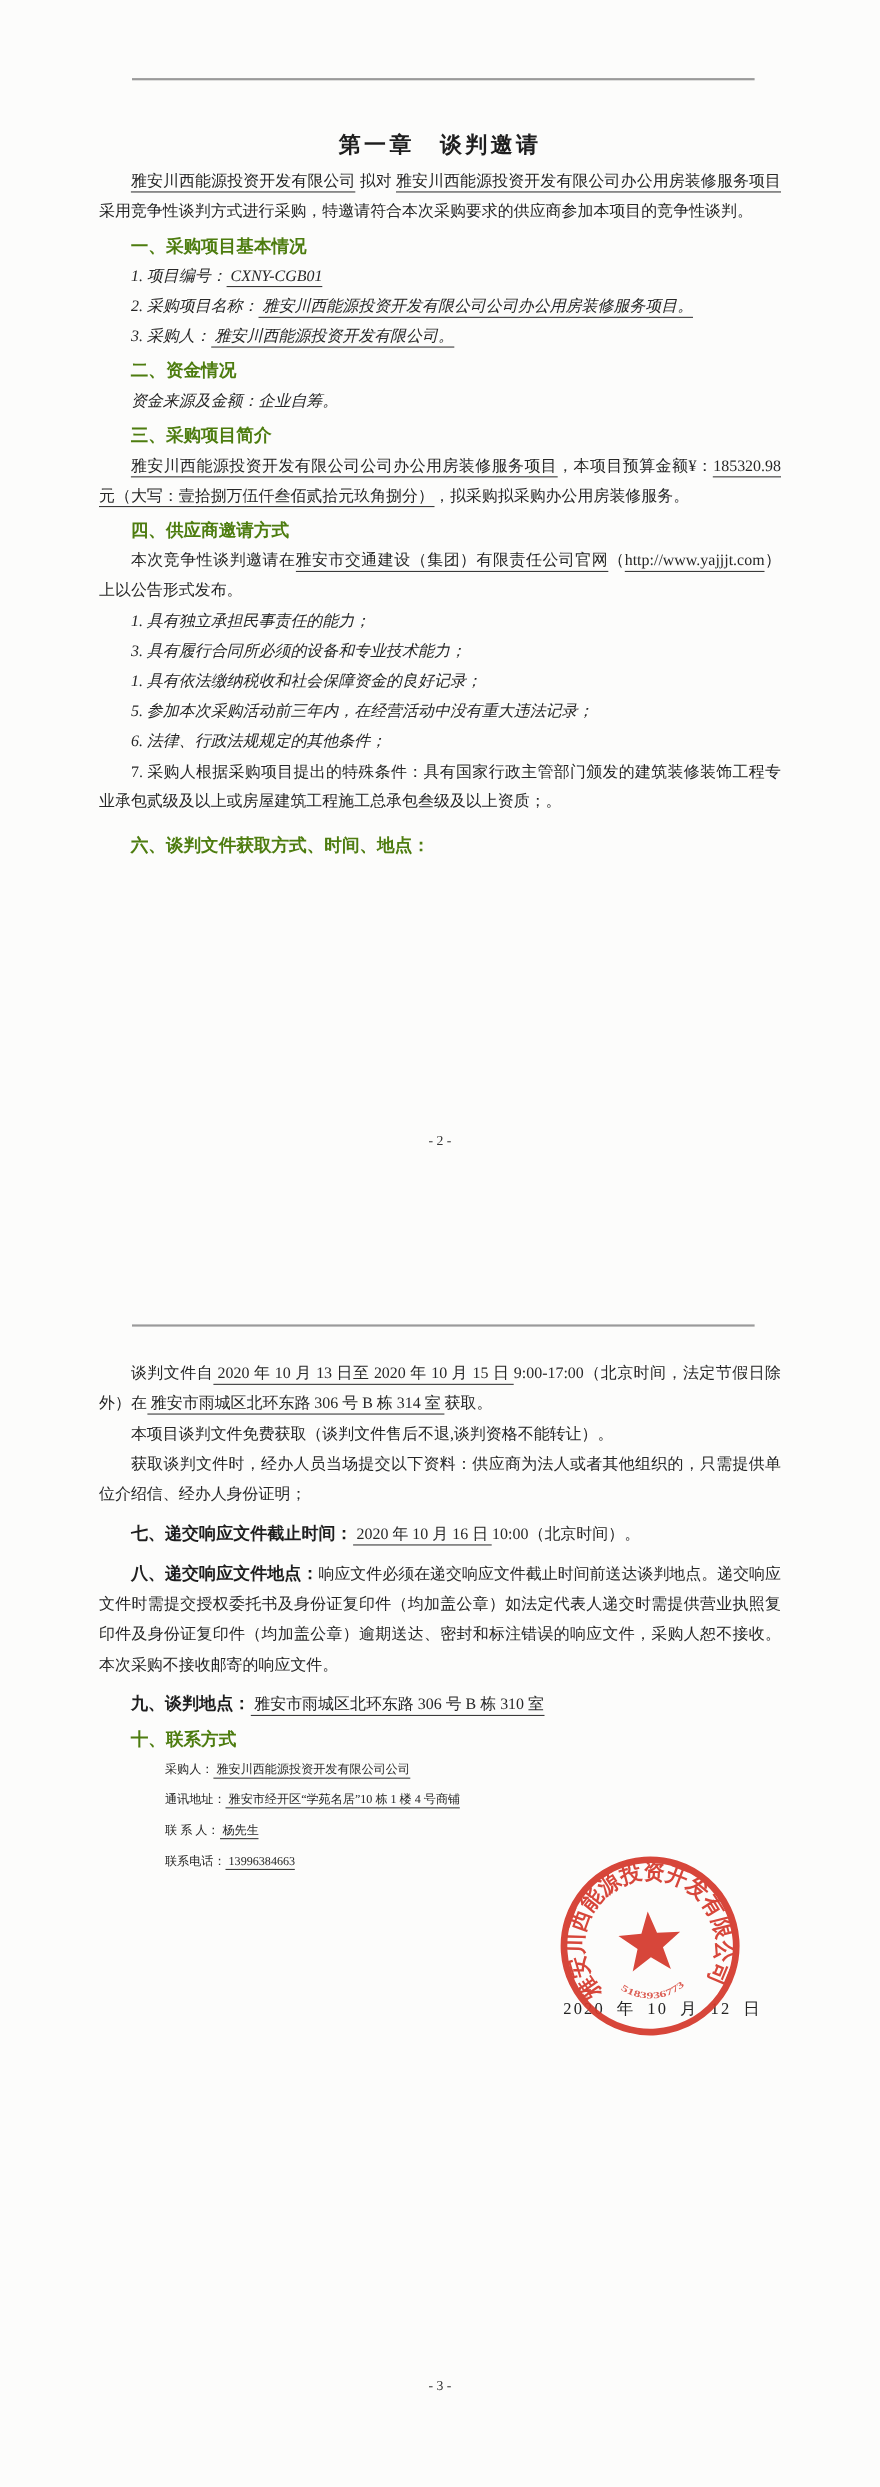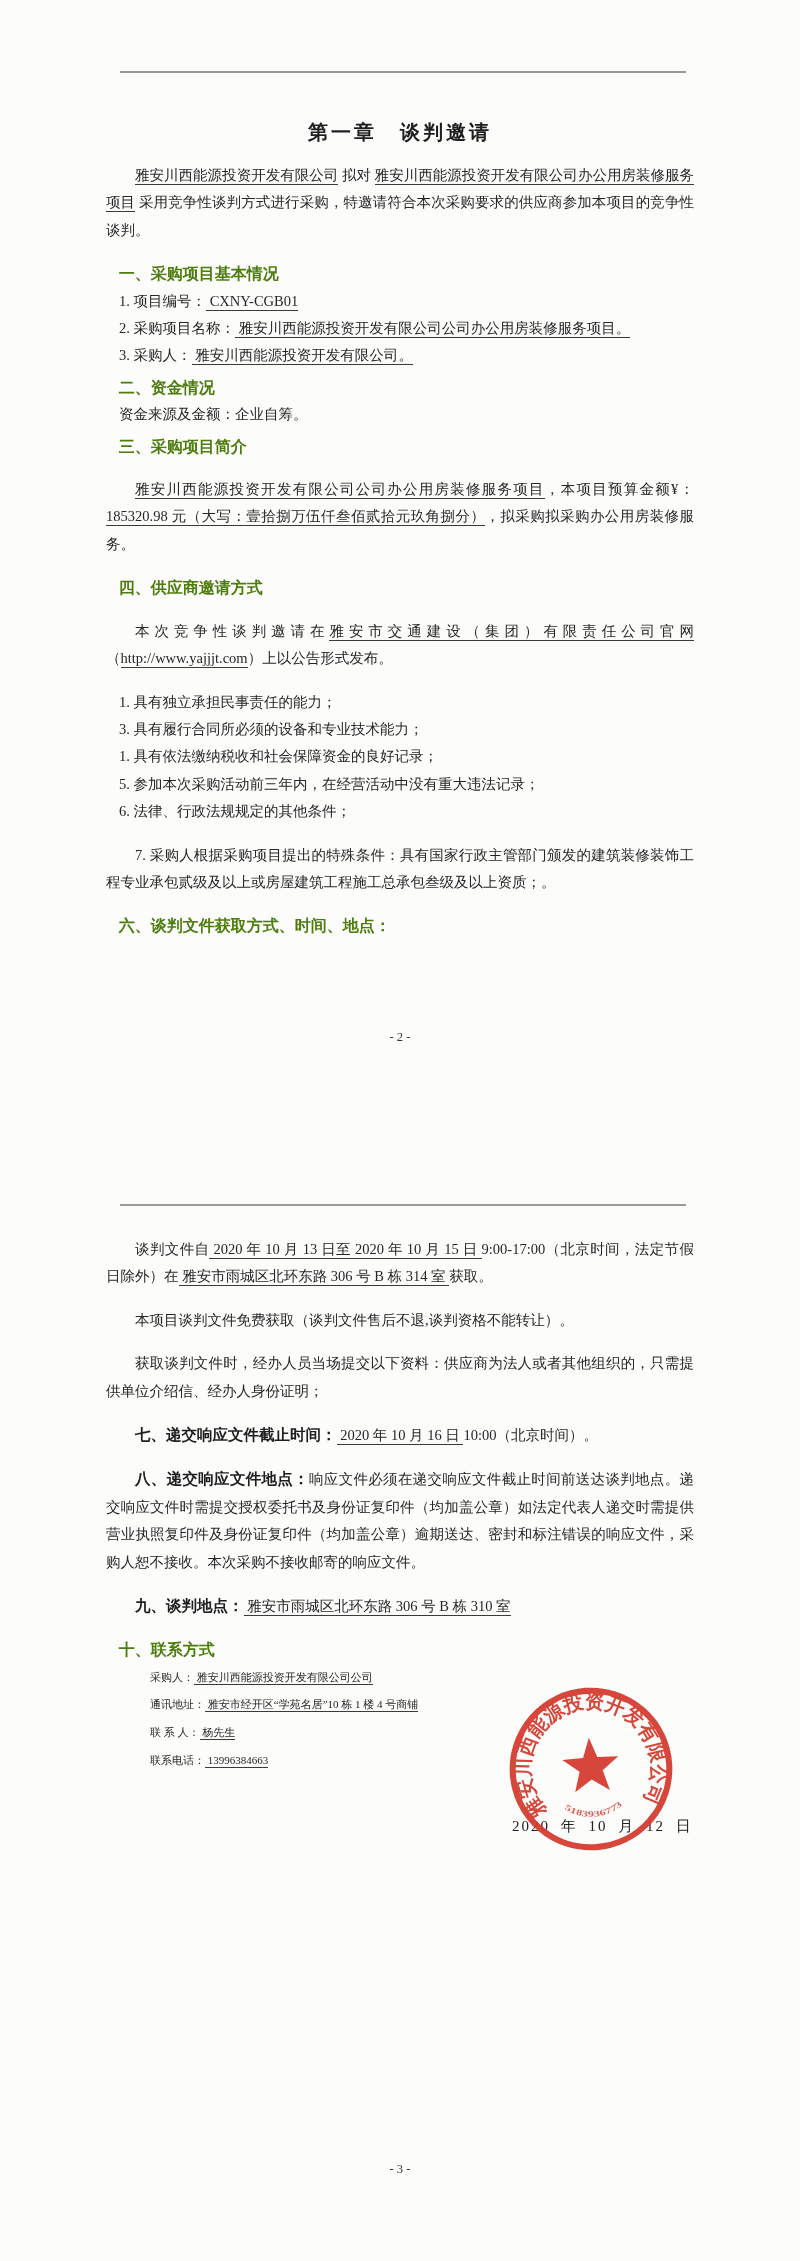--- a/index.html
+++ b/index.html
@@ -10,24 +10,24 @@
     color:#262626;
   }
   .rule{position:absolute;left:120px;width:566px;height:2px;background:#9a9a9a;}
   .page{position:absolute;left:0;width:800px;}
   .content{padding:0 90px;}
   .doc-title{
     margin:46px 0 6px 0;text-align:center;
     font-size:20px;font-weight:bold;letter-spacing:3px;line-height:28px;color:#1e1e1e;
   }
   p.body{
-    margin:16px;font-size:14.5px;line-height:27.4px;text-align:justify;
+    margin:0;font-size:14.5px;line-height:27.4px;text-align:justify;
     text-indent:2em;color:#262626;
   }
-  p.item{margin:0;font-size:14.5px;line-height:27.4px;text-indent:2em;color:#262626;}
+  p.item{margin:0;font-size:14.5px;line-height:27.4px;text-indent:2em;color:#262626;font-style:italic;}
   p.sect{
     margin:4px 0 0 0;font-size:16px;font-weight:bold;line-height:27.4px;
     text-indent:1.8em;color:#4d7c0f;
   }
   .slabel{font-weight:bold;font-size:15.5px;color:#1e1e1e;}
   .u{border-bottom:1px solid #3a3a3a;padding-bottom:1px;}
   .contact-block{padding-left:60px;}
   .contact-row{font-size:11px;line-height:27.6px;}
   .pageno{position:absolute;left:0;width:100%;text-align:center;font-size:12.5px;color:#333;}
   .date-line{

